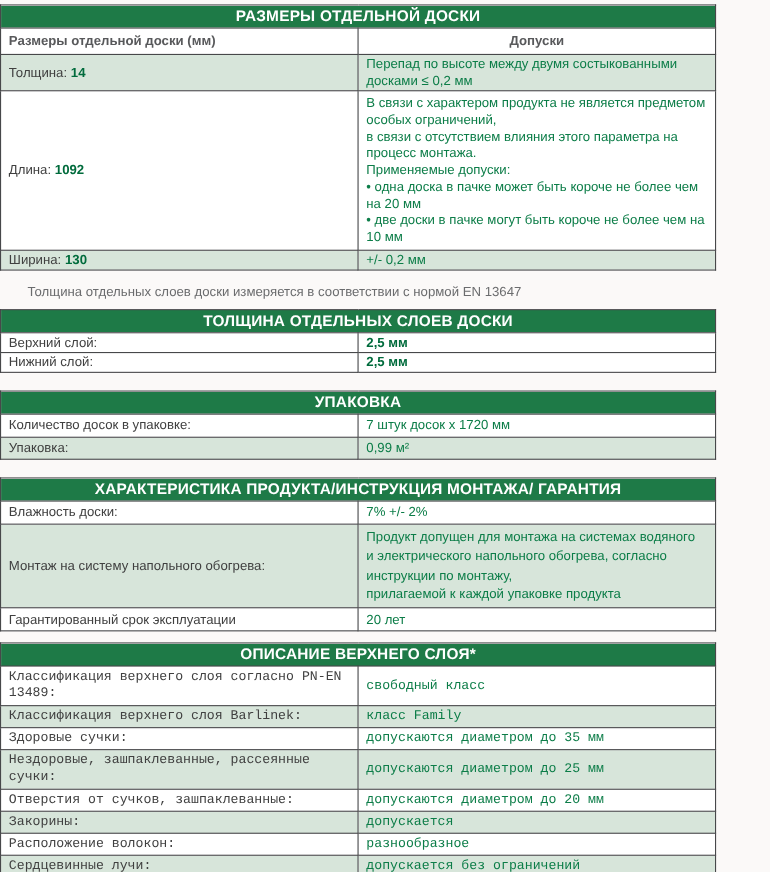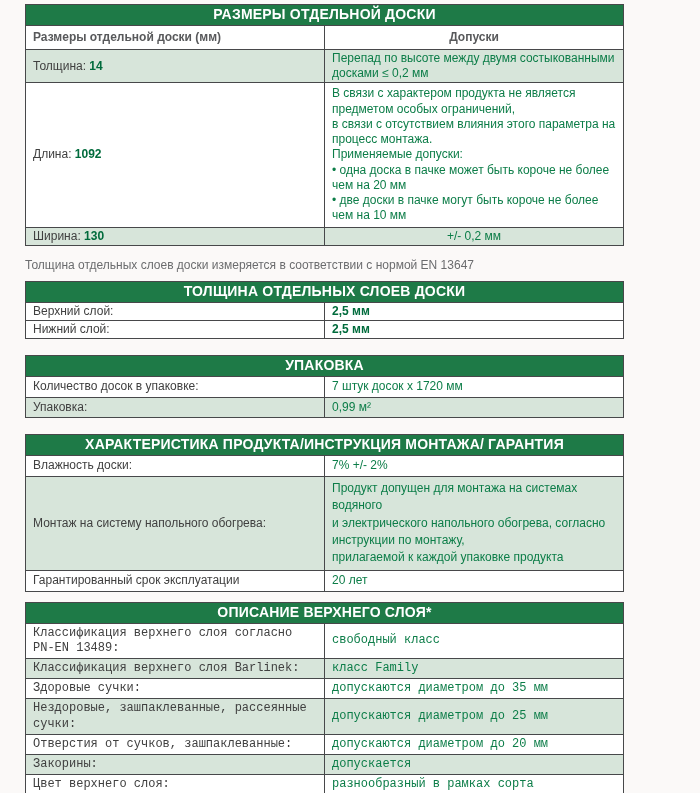--- a/index.html
+++ b/index.html
@@ -13,22 +13,21 @@
     -webkit-font-smoothing: antialiased;
   }
   .page {
     width: 700px;
     height: 793px;
     padding-top: 4px;
     box-sizing: border-box;
     overflow: hidden;
   }
   table.tbl {
-    width: 599px;
-    margin-left: 25px;
+    width: 651px;
     border-collapse: collapse;
     table-layout: fixed;
     background: #ffffff;
   }
   .tbl th, .tbl td {
     border: 1px solid #47484a;
     padding: 1px 7px;
     vertical-align: middle;
     line-height: 1.27;
     overflow: hidden;
@@ -48,21 +47,21 @@
     text-align: left;
     padding-top: 4px;
     padding-bottom: 4px;
   }
   .colhead th.c2 { text-align: center; }
   tr.shade, .t5 tbody tr:nth-child(even) { background: #d7e5da; }
   .lbl  { color: #404040; }
   .val  { color: #006b3c; font-weight: bold; }
   td.green-cell { color: #0c7d48; }
   td.bold-green { color: #006b3c; font-weight: bold; }
-  .center { text-align: center; }
+  .center { }
   .t1 .c1, .t2 .c1, .t3 .c1, .t4 .c1 { width: 160px; }
   .t5 .c1 { width: 340px; }
   .t1 td.tall { padding-top: 3px; padding-bottom: 3px; vertical-align: top; }
   .t3 td, .t4 td { padding-top: 2px; padding-bottom: 2px; }
   .t3 tbody tr:first-child td, .t4 tbody tr td { height: 16px; }
   .t4 td.multiline { line-height: 1.45; padding-top: 3px; padding-bottom: 3px; }
   .t5 td { padding-top: 2px; padding-bottom: 2px; font-family: Liberation Mono, monospace; }
   .footnote {
     margin: 12px 16px 9px 25px;
     color: #6b6c6e;
@@ -196,24 +195,20 @@
       </tr>
       <tr>
         <td class="c1 lbl">Отверстия от сучков, зашпаклеванные:</td>
         <td class="green-cell">допускаются диаметром до 20 мм</td>
       </tr>
       <tr>
         <td class="c1 lbl">Закорины:</td>
         <td class="green-cell">допускается</td>
       </tr>
       <tr>
-        <td class="c1 lbl">Цвет верхнего слоя:</td>
-        <td class="green-cell">разнообразный в рамках сорта</td>
-      </tr>
-      <tr>
         <td class="c1 lbl">Расположение волокон:</td>
         <td class="green-cell">разнообразное</td>
       </tr>
       <tr>
         <td class="c1 lbl">Сердцевинные лучи:</td>
         <td class="green-cell">допускается без ограничений</td>
       </tr>
 
     </tbody>
   </table>

